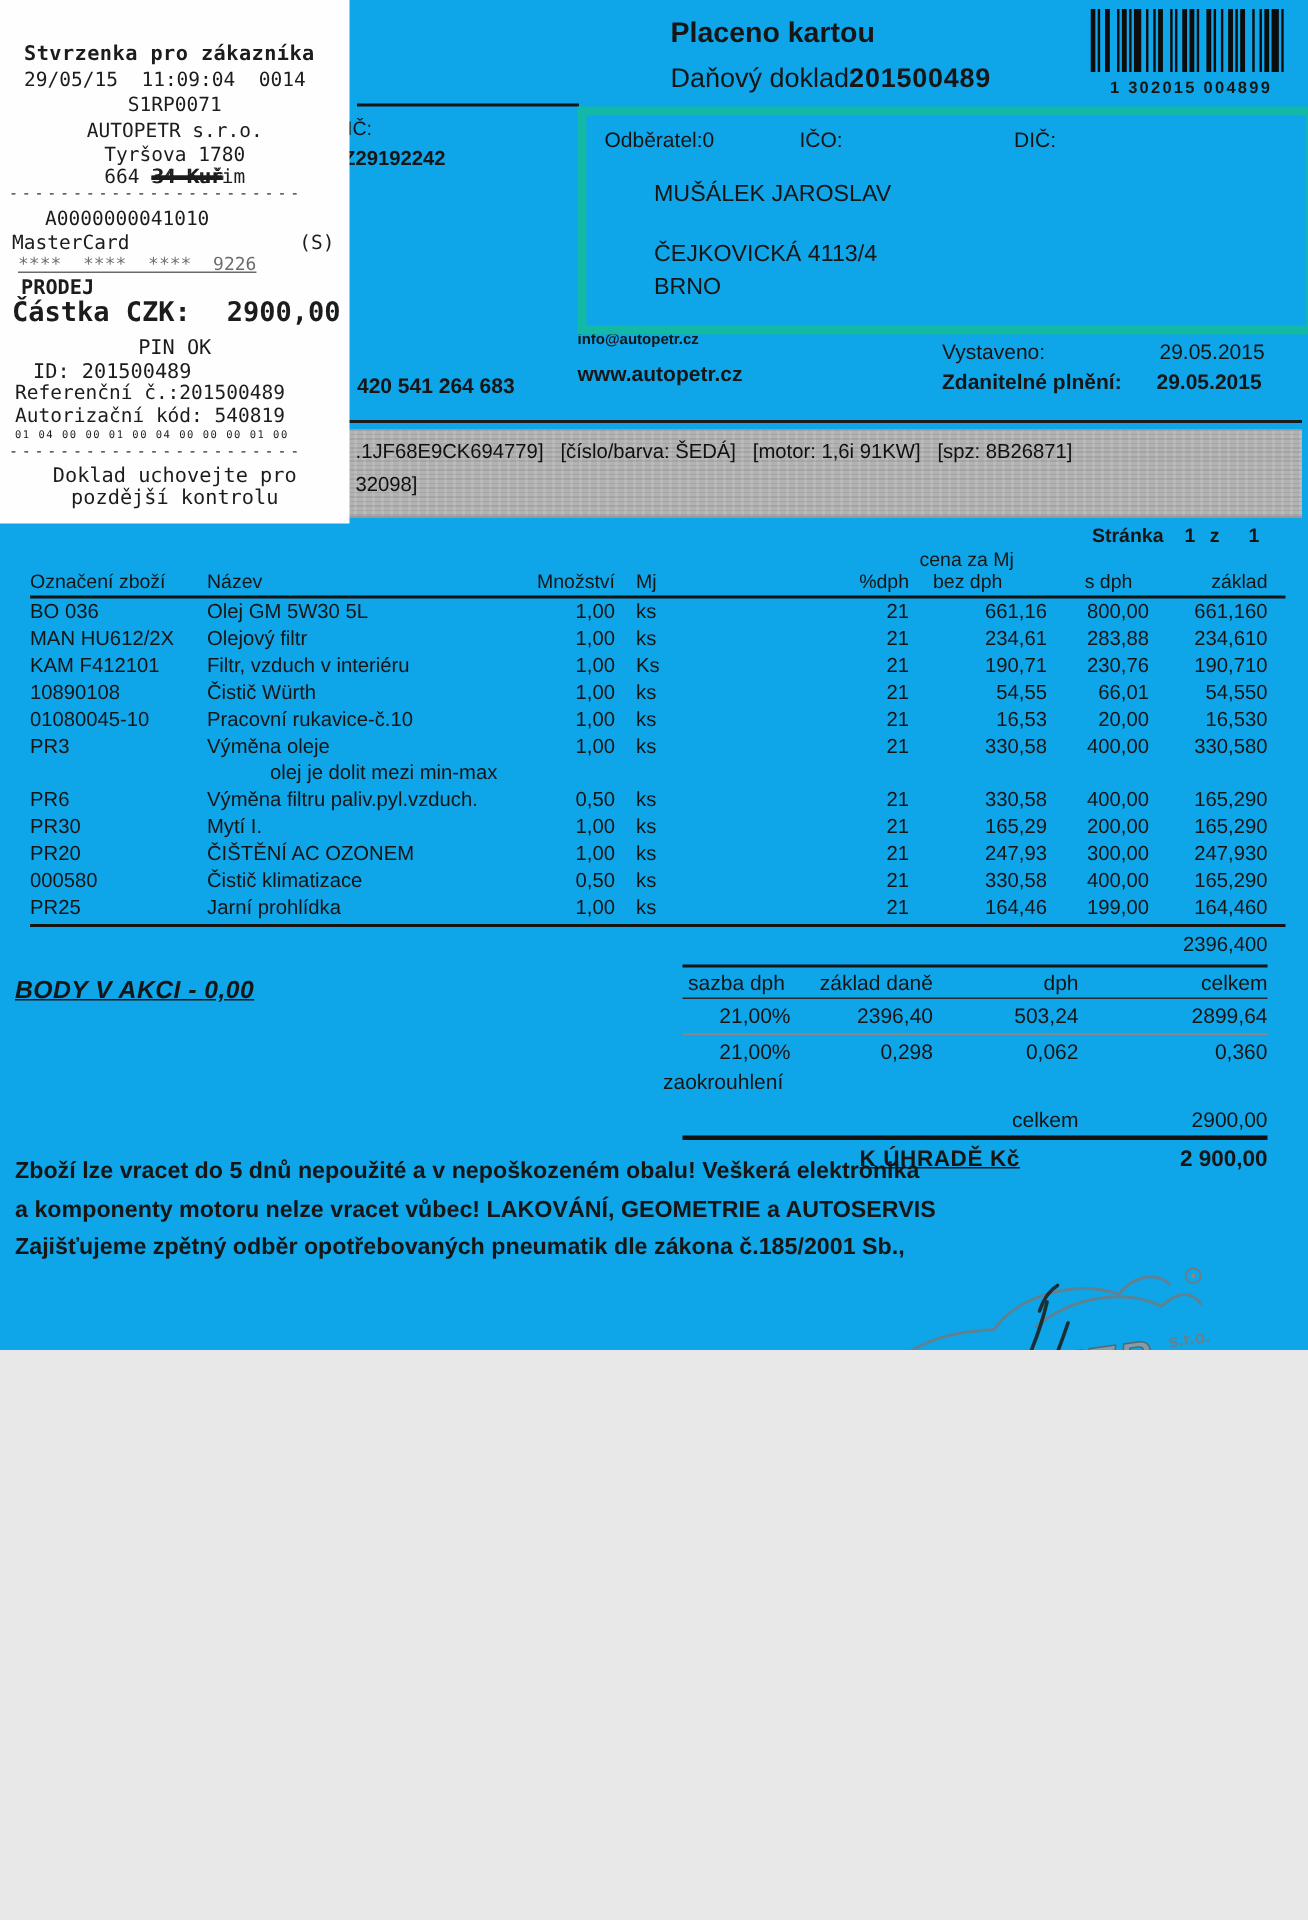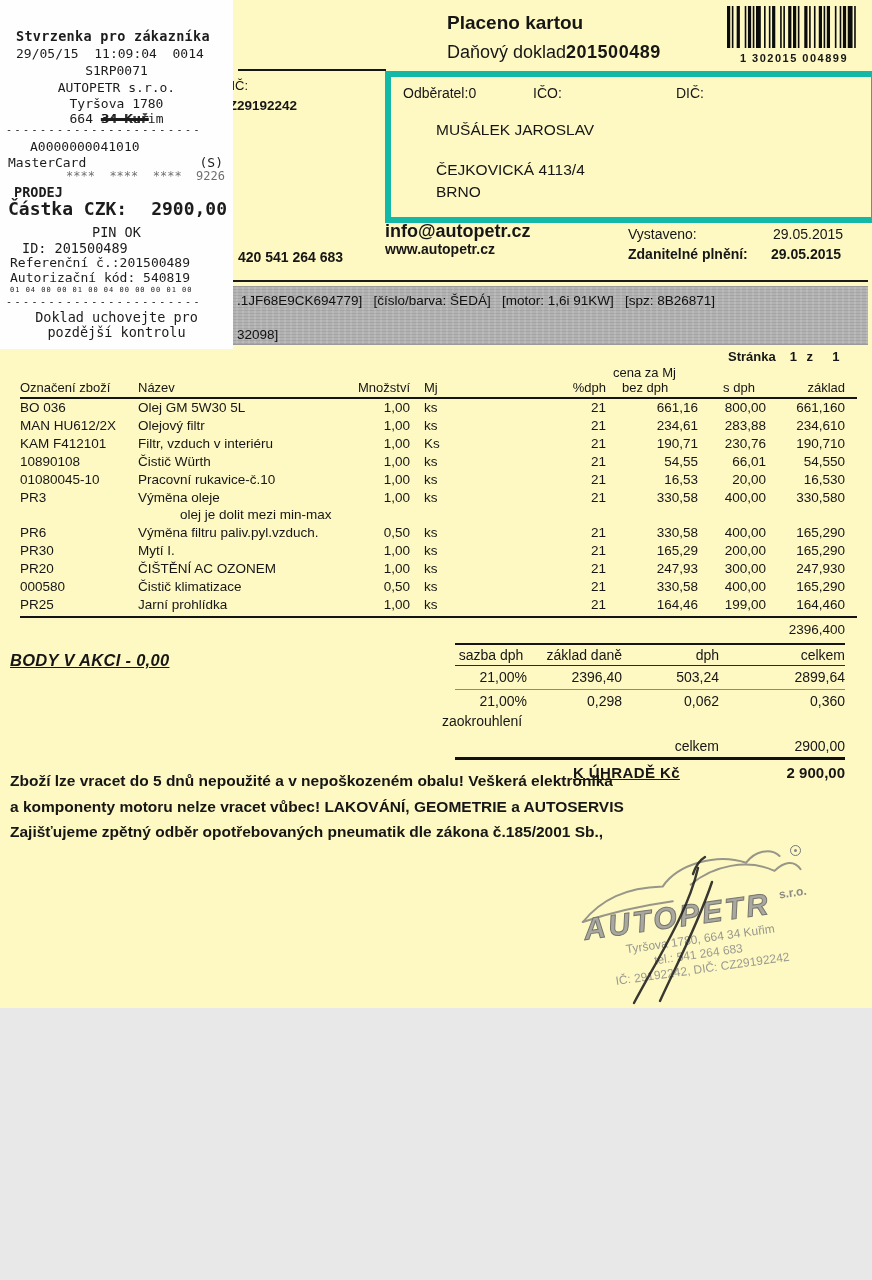--- a/index.html
+++ b/index.html
@@ -1,34 +1,34 @@
 <!DOCTYPE html>
 <html><head>
 <meta charset="utf-8">
 <style>
   html,body{margin:0;padding:0;background:#e8e8e8;}
-  #page{position:relative;width:872px;height:1008px;background:#fef9c3;overflow:hidden;
+  #page{position:relative;width:872px;height:900px;background:#0ea5e9;overflow:hidden;
         font-family:"Liberation Sans",sans-serif;color:#161616;}
   .abs{position:absolute;}
   .pre{white-space:pre;}
 
   
   .pay-method{left:447px;top:12px;font-size:19px;font-weight:bold;}
   .doc-line{left:447px;top:42px;font-size:18px;}
   .doc-num{font-weight:bold;letter-spacing:.5px;}
   .barcode{left:727px;top:6px;width:134px;}
   .barcode svg rect{fill:#0c0c0c;}
   .barcode-digits{font-size:11px;font-weight:bold;letter-spacing:1.5px;margin-top:0px;text-align:center;}
 
   
   .sup-rule{left:238px;top:69px;width:148px;height:2px;background:#161616;}
   .sup-dic-label{left:222px;top:78px;font-size:13px;}
   .sup-dic-value{left:219px;top:98px;font-size:13.5px;font-weight:bold;}
   .sup-phone{left:238px;top:249px;font-size:14px;font-weight:bold;}
-  .sup-email{left:385px;top:221px;font-size:18px;font-weight:bold;}
+  .sup-email{left:385px;top:221px;font-size:10px;font-weight:bold;}
   .sup-web{left:385px;top:241px;font-size:14px;font-weight:bold;}
 
   
   .cust-box{left:385px;top:71px;width:480px;height:140px;border:6px solid #14b8a6;}
   .cust-row1{position:absolute;left:12px;top:8px;font-size:14px;}
   .cust-ico{position:absolute;left:142px;top:8px;font-size:14px;}
   .cust-dic{position:absolute;left:285px;top:8px;font-size:14px;}
   .cust-name{position:absolute;left:45px;top:44px;font-size:15.5px;}
   .cust-street{position:absolute;left:45px;top:84px;font-size:15.5px;}
   .cust-city{position:absolute;left:45px;top:106px;font-size:15.5px;}
@@ -39,21 +39,21 @@
   .date-tax-v{left:771px;top:246px;font-size:14px;font-weight:bold;}
 
   .full-rule{left:20px;top:280px;width:848px;height:2px;background:#1b1b1b;}
 
   
   .veh-bar{left:20px;top:286px;width:848px;height:57px;background:#b2b2b2;
     background-image:repeating-linear-gradient(0deg,rgba(0,0,0,.08) 0 1px,transparent 1px 3px),
                      repeating-linear-gradient(90deg,rgba(255,255,255,.12) 0 2px,transparent 2px 6px);
     border-top:1px solid #9a9a9a;border-bottom:1px solid #9a9a9a;}
   .veh-l1{position:absolute;left:217px;top:6px;font-size:13.5px;color:#101010;}
-  .veh-l2{position:absolute;left:217px;top:28px;font-size:13.5px;color:#101010;margin-top:12px;}
+  .veh-l2{position:absolute;left:217px;top:28px;font-size:13.5px;color:#101010;}
 
   .page-num{left:714px;top:349px;font-size:13px;font-weight:bold;}
   .page-num span{margin-left:14px;word-spacing:6px;margin-top:25px;}
 
   
   .items{left:20px;top:359px;width:837px;font-size:13.5px;}
   .grp-hdr{position:absolute;left:593px;top:6px;font-size:13px;}
   .i-grid{display:grid;grid-template-columns:118px 196px 76px 42px 154px 92px 82px 77px;}
   .i-head{padding-top:21px;border-bottom:2px solid #141414;padding-bottom:2px;font-size:13px;}
   .c-qty,.c-vat,.c-bez,.c-zak{text-align:right;}
@@ -115,22 +115,22 @@
   .r-comp{left:0;top:80px;width:100%;text-align:center;font-size:13px;}
   .r-street{left:0;top:96px;width:100%;text-align:center;font-size:13px;}
   .r-city{left:0;top:111px;width:100%;text-align:center;font-size:13px;}
   .struck{text-decoration:line-through;text-decoration-thickness:2.5px;text-shadow:1px 0 0 #1c1c1c;}
   .r-dash1{left:6px;top:124px;}
   .r-dash2{left:6px;top:296px;}
   .dash{font-size:10px;letter-spacing:2.5px;color:#222;}
   .r-cardnum{left:30px;top:139px;font-size:13px;}
   .r-cardrow{left:0;top:155px;width:100%;display:flex;justify-content:space-between;
              padding:0 10px 0 8px;box-sizing:border-box;font-size:13px;}
-  .r-masked{left:0;top:169px;width:100%;text-align:right;padding-right:8px;box-sizing:border-box;
-            font-size:12px;opacity:.65;}
+  .r-masked{left:12px;top:169px;width:100%;text-align:left;padding-right:8px;box-sizing:border-box;
+            font-size:12px;opacity:.65;text-decoration:underline;}
   .r-op{left:14px;top:184px;font-size:13.5px;font-weight:bold;}
   .r-amount{left:0;top:198px;width:100%;display:flex;justify-content:space-between;
             padding:0 6px 0 8px;box-sizing:border-box;font-size:18px;font-weight:bold;}
   .r-pin{left:0;top:224px;width:100%;text-align:center;font-size:13.5px;}
   .r-id{left:22px;top:240px;font-size:13.5px;}
   .r-ref{left:10px;top:255px;font-size:13px;}
   .r-auth{left:10px;top:270px;font-size:13px;}
   .r-tiny{left:10px;top:286px;font-size:7px;letter-spacing:1px;}
   .r-keep1{left:0;top:309px;width:100%;text-align:center;font-size:13.5px;}
   .r-keep2{left:0;top:324px;width:100%;text-align:center;font-size:13.5px;}

